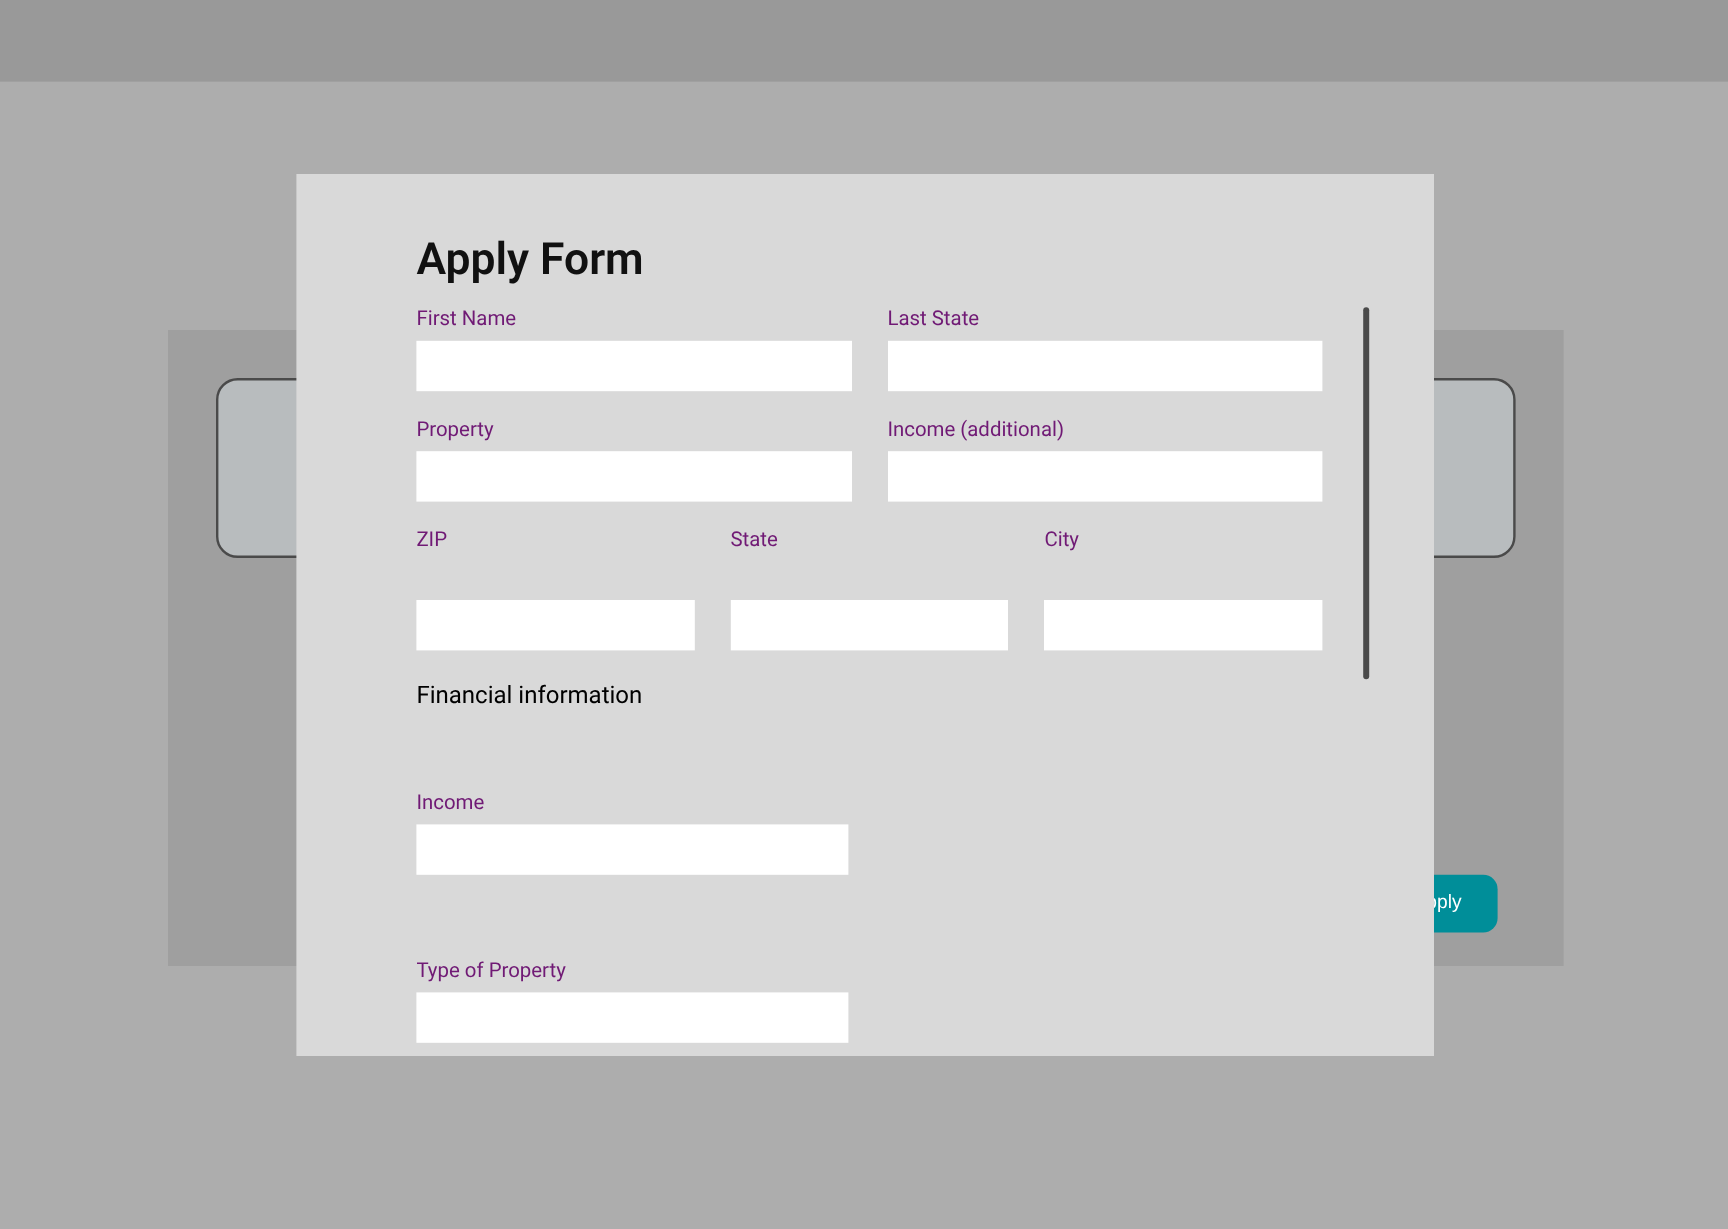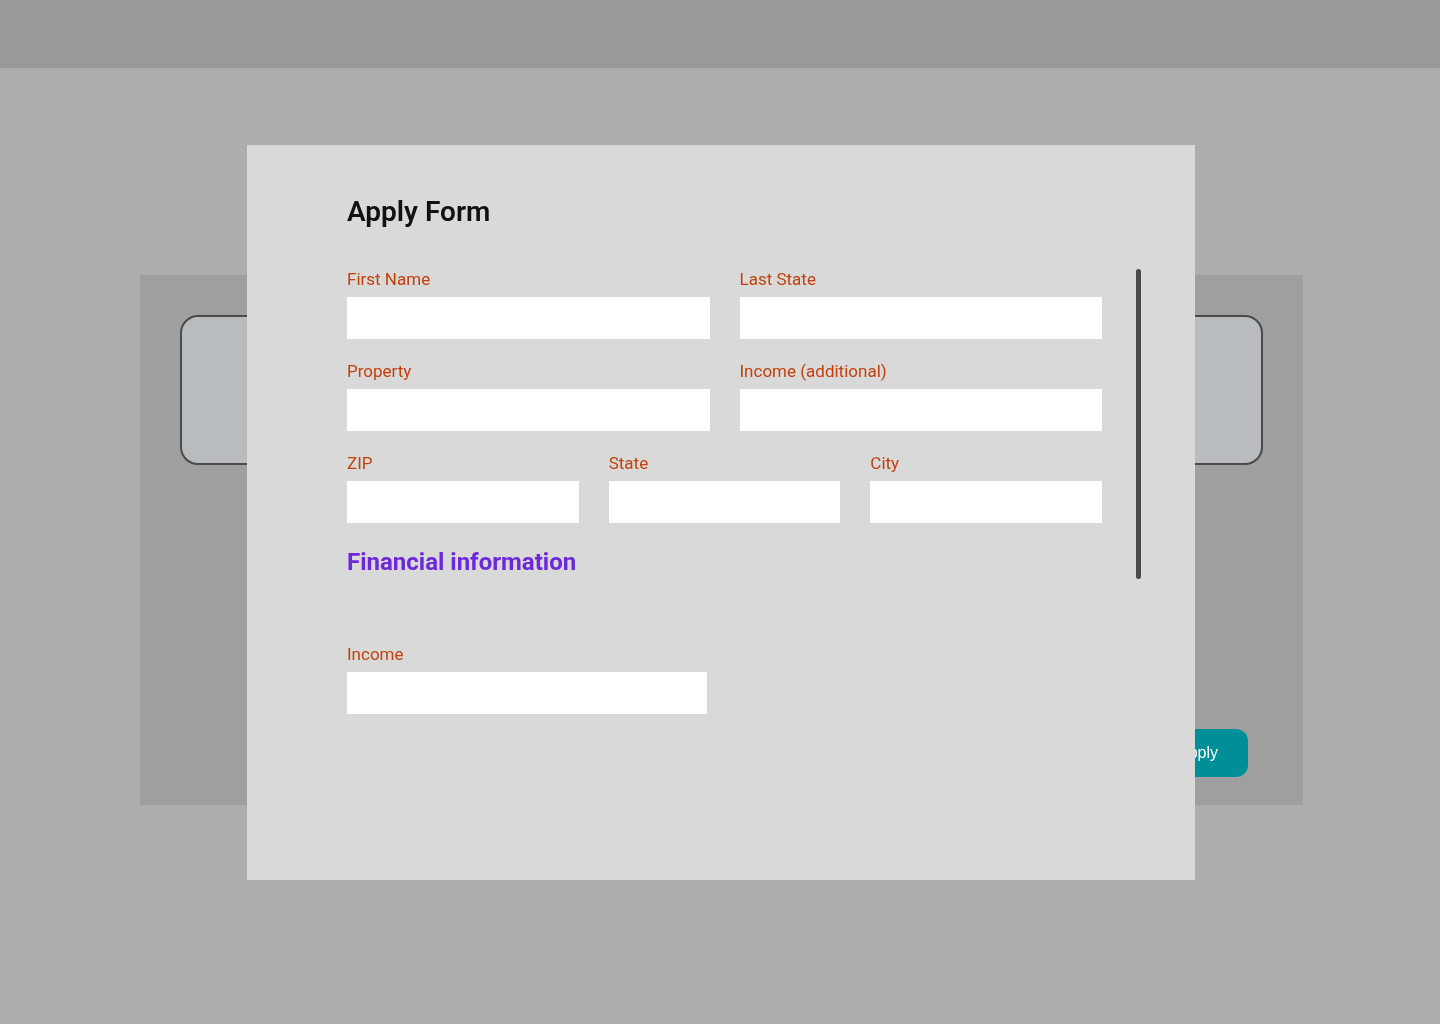--- a/index.html
+++ b/index.html
@@ -65,29 +65,29 @@
     .modal {
       position: absolute;
       top: 145px;
       left: 247px;
       width: 948px;
       height: 735px;
       background: #d9d9d9;
       padding: 50px 55px 50px 100px;
     }
     .modal-title {
-      font-size: 28px;
+      font-size: 37px;
       font-weight: 600;
       color: #111;
-      margin-bottom: 41px;
+      margin-bottom: 18px;
     }
     .modal-section-title {
-      font-size: 24px;
-      font-weight: 700;
-      color: #6d28d9;
+      font-size: 20px;
+      font-weight: 400;
+      color: #000000;
       margin-top: 25px;
       margin-bottom: 20px;
     }
     .form-scroll {
       position: relative;
     }
     .scroll-indicator {
       position: absolute;
       right: -1px;
       top: 0;
@@ -106,33 +106,34 @@
       flex: 1;
       display: flex;
       flex-direction: column;
     }
     .form-group.half {
       max-width: 360px;
       margin-top: 48px;
     }
     .form-label {
       font-size: 17px;
-      color: #c2410c;
+      color: #701a75;
       margin-bottom: 8px;
     }
     .form-input {
       border: none;
       background: #ffffff;
       height: 42px;
       padding: 0 10px;
       font-size: 15px;
       width: 100%;
     }
     .row-three .form-group {
       flex: 1;
+      gap: 32px;
     }
   </style>
 </head>
 <body>
 
 <div class="top-bar"></div>
 
 <div class="content-card">
   <div class="card-inner">
     <div class="card-image"></div>
@@ -188,15 +189,21 @@
 
     <h2 class="modal-section-title">Financial information</h2>
 
     <div class="form-row">
       <div class="form-group half">
         <label class="form-label">Income</label>
         <input class="form-input" type="text" value="" style="">
       </div>
     </div>
 
+    <div class="form-row">
+      <div class="form-group half">
+        <label class="form-label">Type of Property</label>
+        <input class="form-input" type="text" value="" style="">
+      </div>
+    </div>
 
   </div>
 </div>
 
 </body></html>

